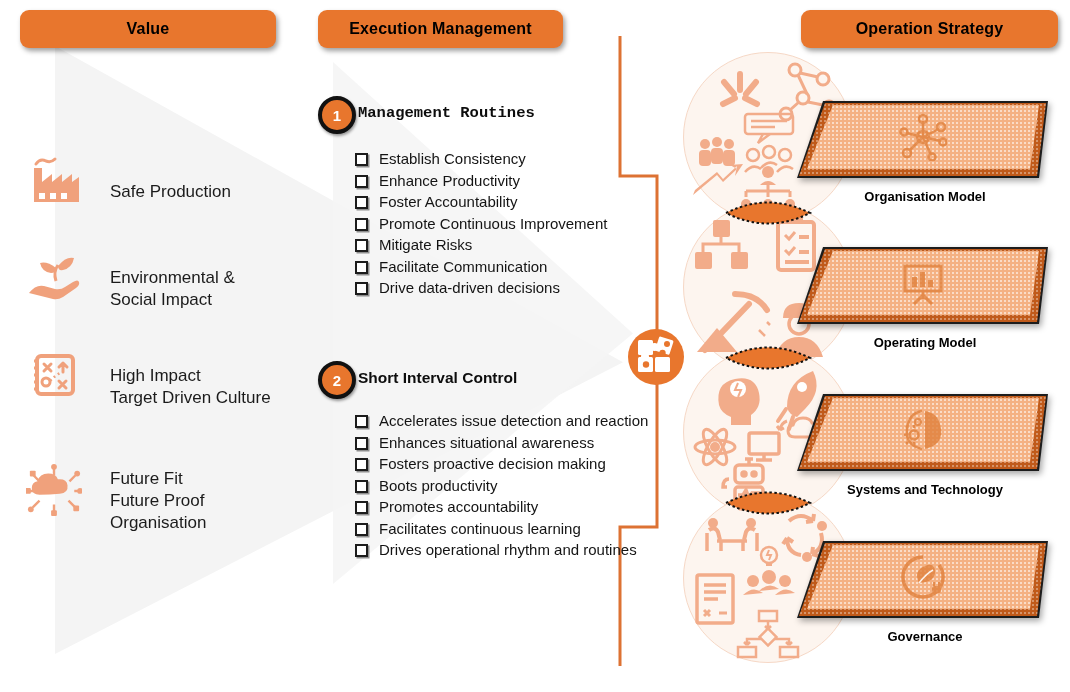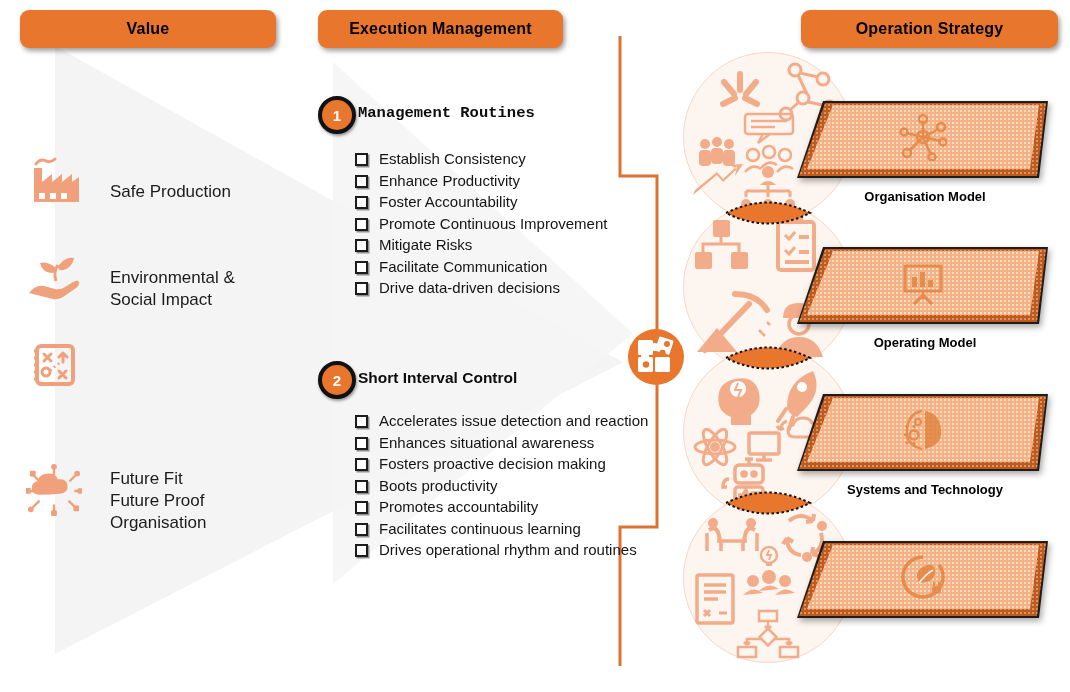--- a/index.html
+++ b/index.html
@@ -116,20 +116,24 @@
       <svg width="48" height="48" viewBox="0 0 48 48">
         <rect x="7" y="5" width="36" height="38" rx="4" fill="none" stroke="#F0A17C" stroke-width="4"></rect>
         <path d="M7 10 h-3 M7 17 h-3 M7 24 h-3 M7 31 h-3 M7 38 h-3" stroke="#F0A17C" stroke-width="3"></path>
         <path d="M14 13 l7 7 M21 13 l-7 7" stroke="#F0A17C" stroke-width="3" stroke-linecap="round"></path>
         <path d="M33 21 V12 m0 0 l-4 4 m4 -4 l4 4" fill="none" stroke="#F0A17C" stroke-width="3" stroke-linecap="round"></path>
         <circle cx="16" cy="31" r="4" fill="none" stroke="#F0A17C" stroke-width="3"></circle>
         <path d="M20 30 q6 -6 10 -8" fill="none" stroke="#F0A17C" stroke-width="2.5" stroke-dasharray="2 3"></path>
         <path d="M29 30 l7 7 M36 30 l-7 7" stroke="#F0A17C" stroke-width="3" stroke-linecap="round"></path>
       </svg>
     </span>
+    <div class="vtext">
+      <div>High Impact</div>
+      <div>Target Driven Culture</div>
+    </div>
   </div>
 
   <div class="vrow" style="top:444px;">
     <span class="vicon">
       <svg width="58" height="56" viewBox="0 0 58 56">
         <g stroke="#F0A17C" stroke-width="2.5" fill="none">
           <path d="M29 14 v-7 M14 20 l-6 -6 M45 20 l6 -6 M8 30 h-6 M50 30 h6 M14 40 l-7 7 M44 40 l7 7 M29 44 v7"></path>
         </g>
         <g fill="#F0A17C">
           <circle cx="29" cy="5" r="3"></circle>
@@ -417,14 +421,15 @@
     <div class="plate-face pshape">
       <svg width="48" height="48" viewBox="0 0 48 48" opacity="0.8">
         <path d="M24 4 a20 20 0 1 0 16 8" fill="none" stroke="#E0813C" stroke-width="3.5"></path>
         <path d="M20 30 q-6 -12 6 -17 q10 -4 10 6 q0 10 -16 11 Z" fill="#E0813C"></path>
         <path d="M20 30 q8 -10 14 -13" stroke="#fff" stroke-width="1.5" fill="none"></path>
         <rect x="33" y="33" width="9" height="7" rx="2" fill="#E0813C"></rect>
         <path d="M35 33 v-4 M40 33 v-4" stroke="#E0813C" stroke-width="2"></path>
       </svg>
     </div>
   </div>
+  <div class="plate-label" style="top:629px;">Governance</div>
 
 </div>
 
 </body></html>

